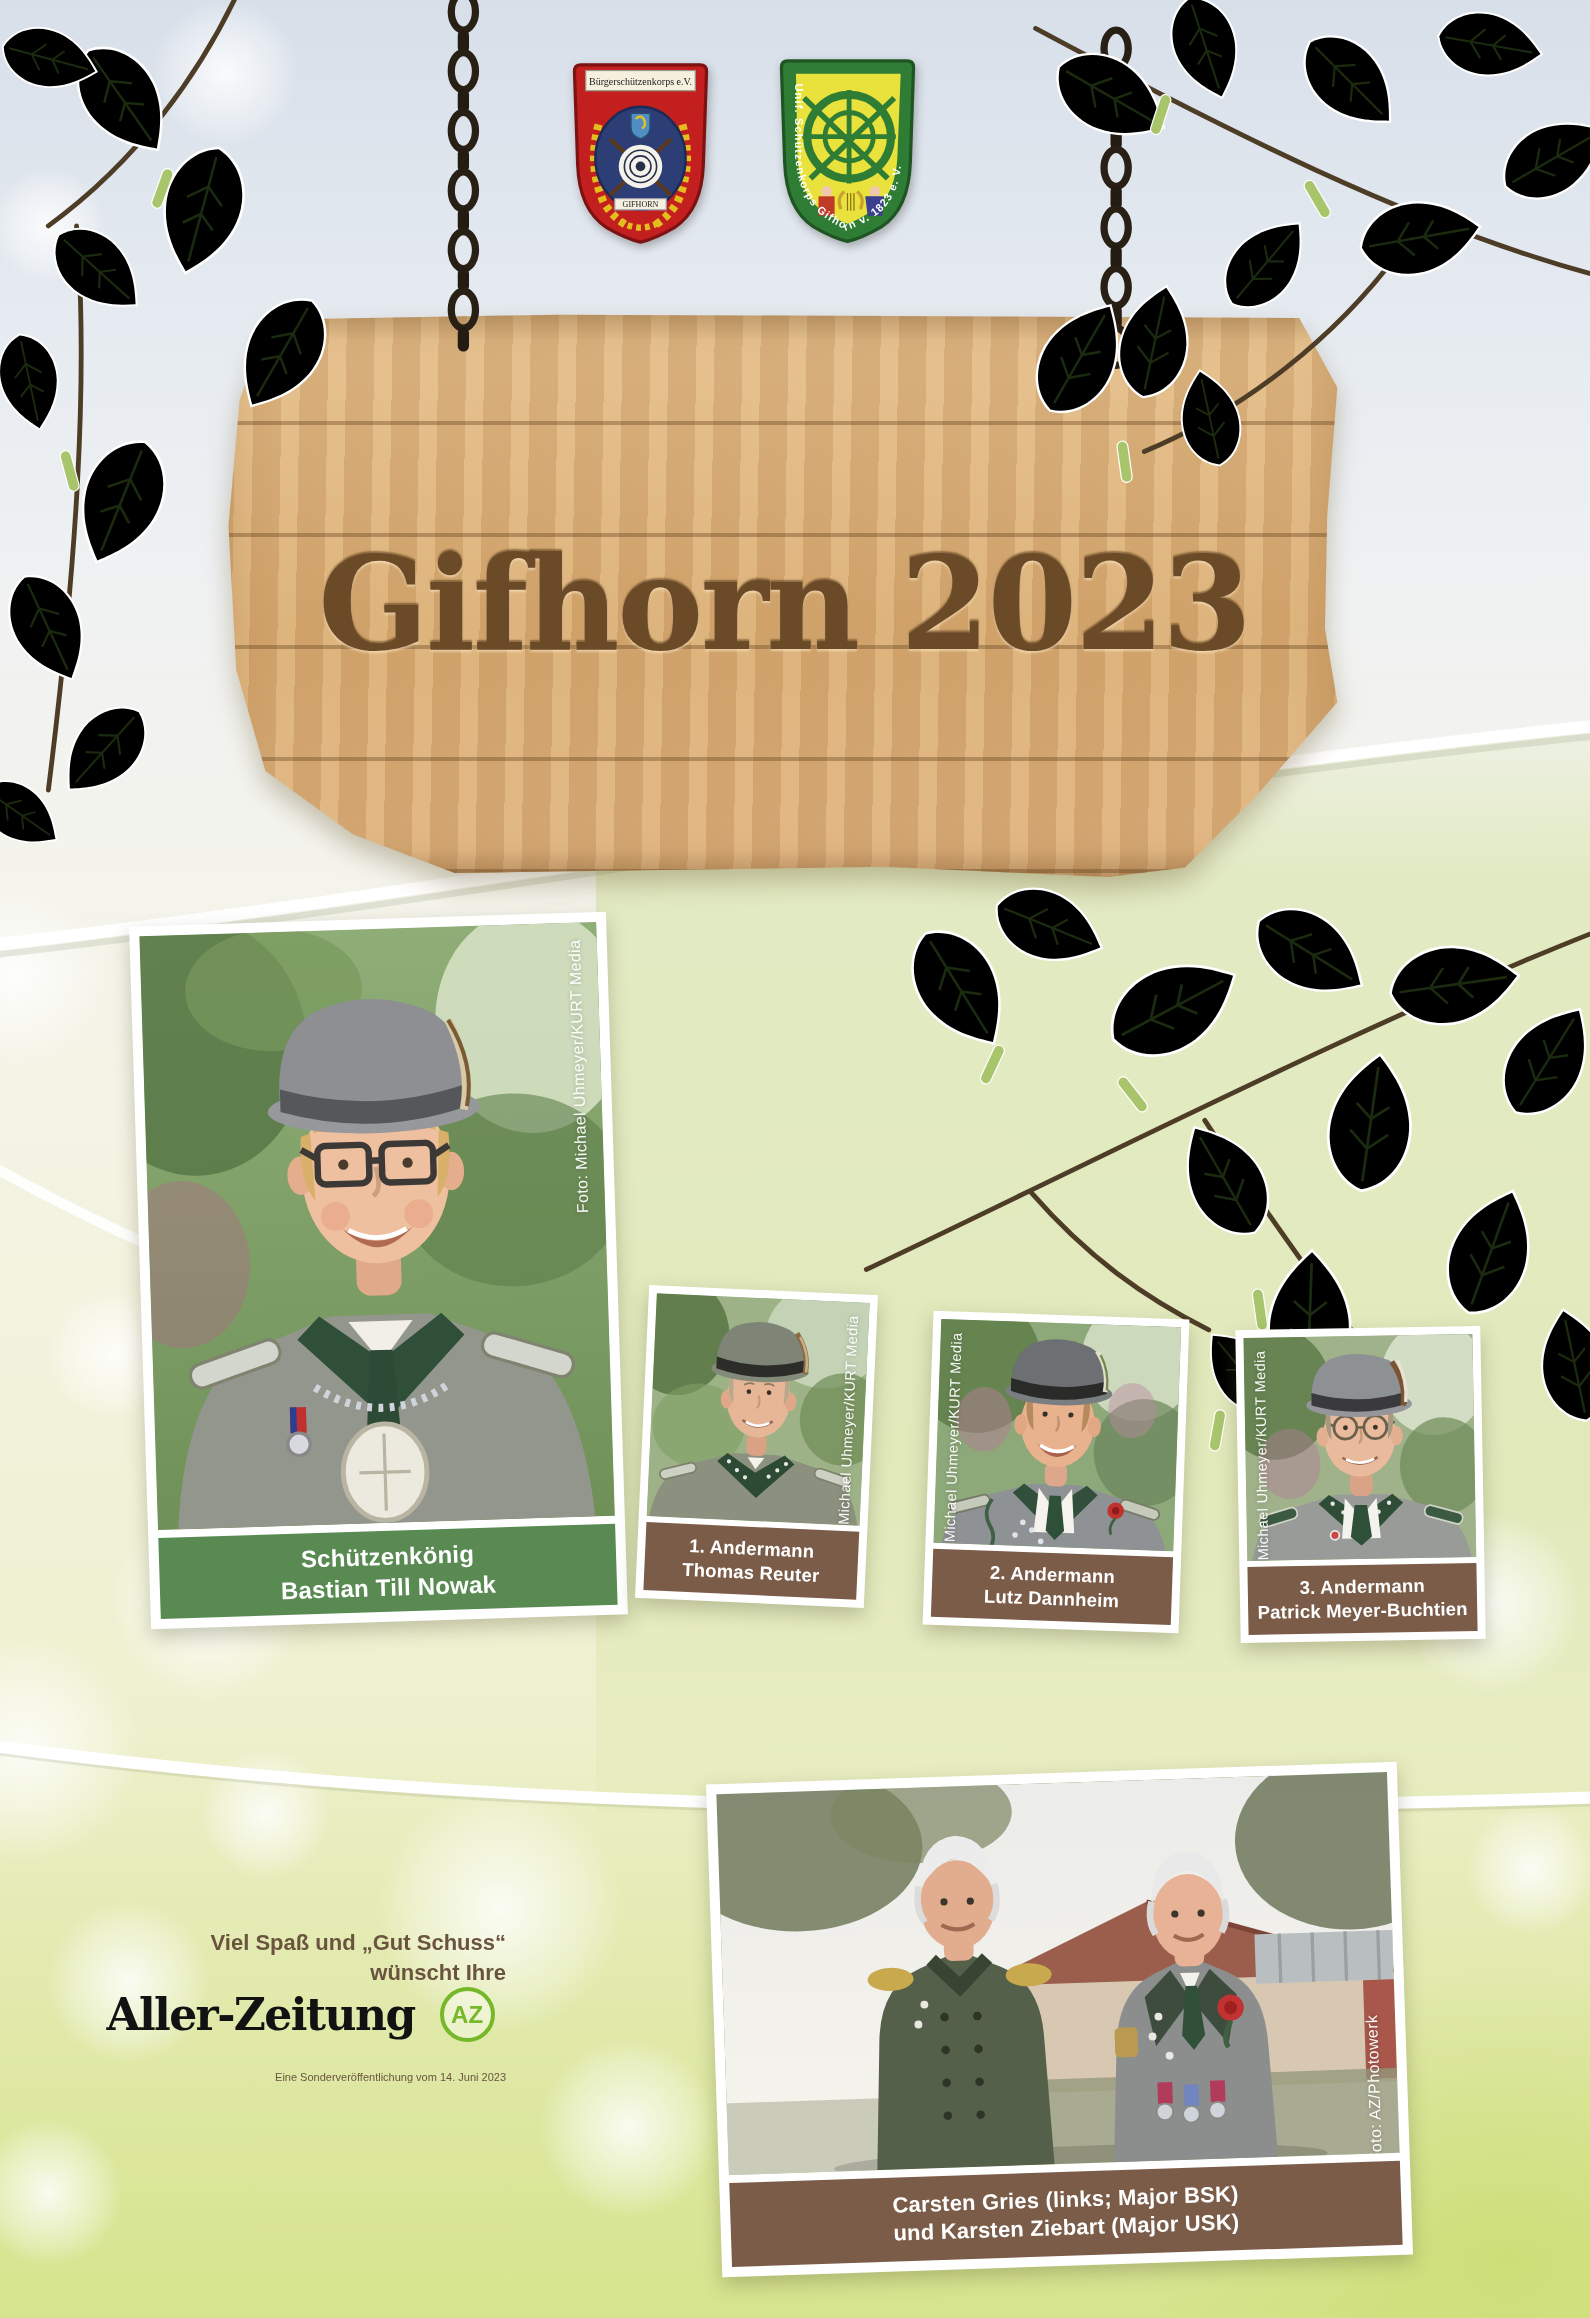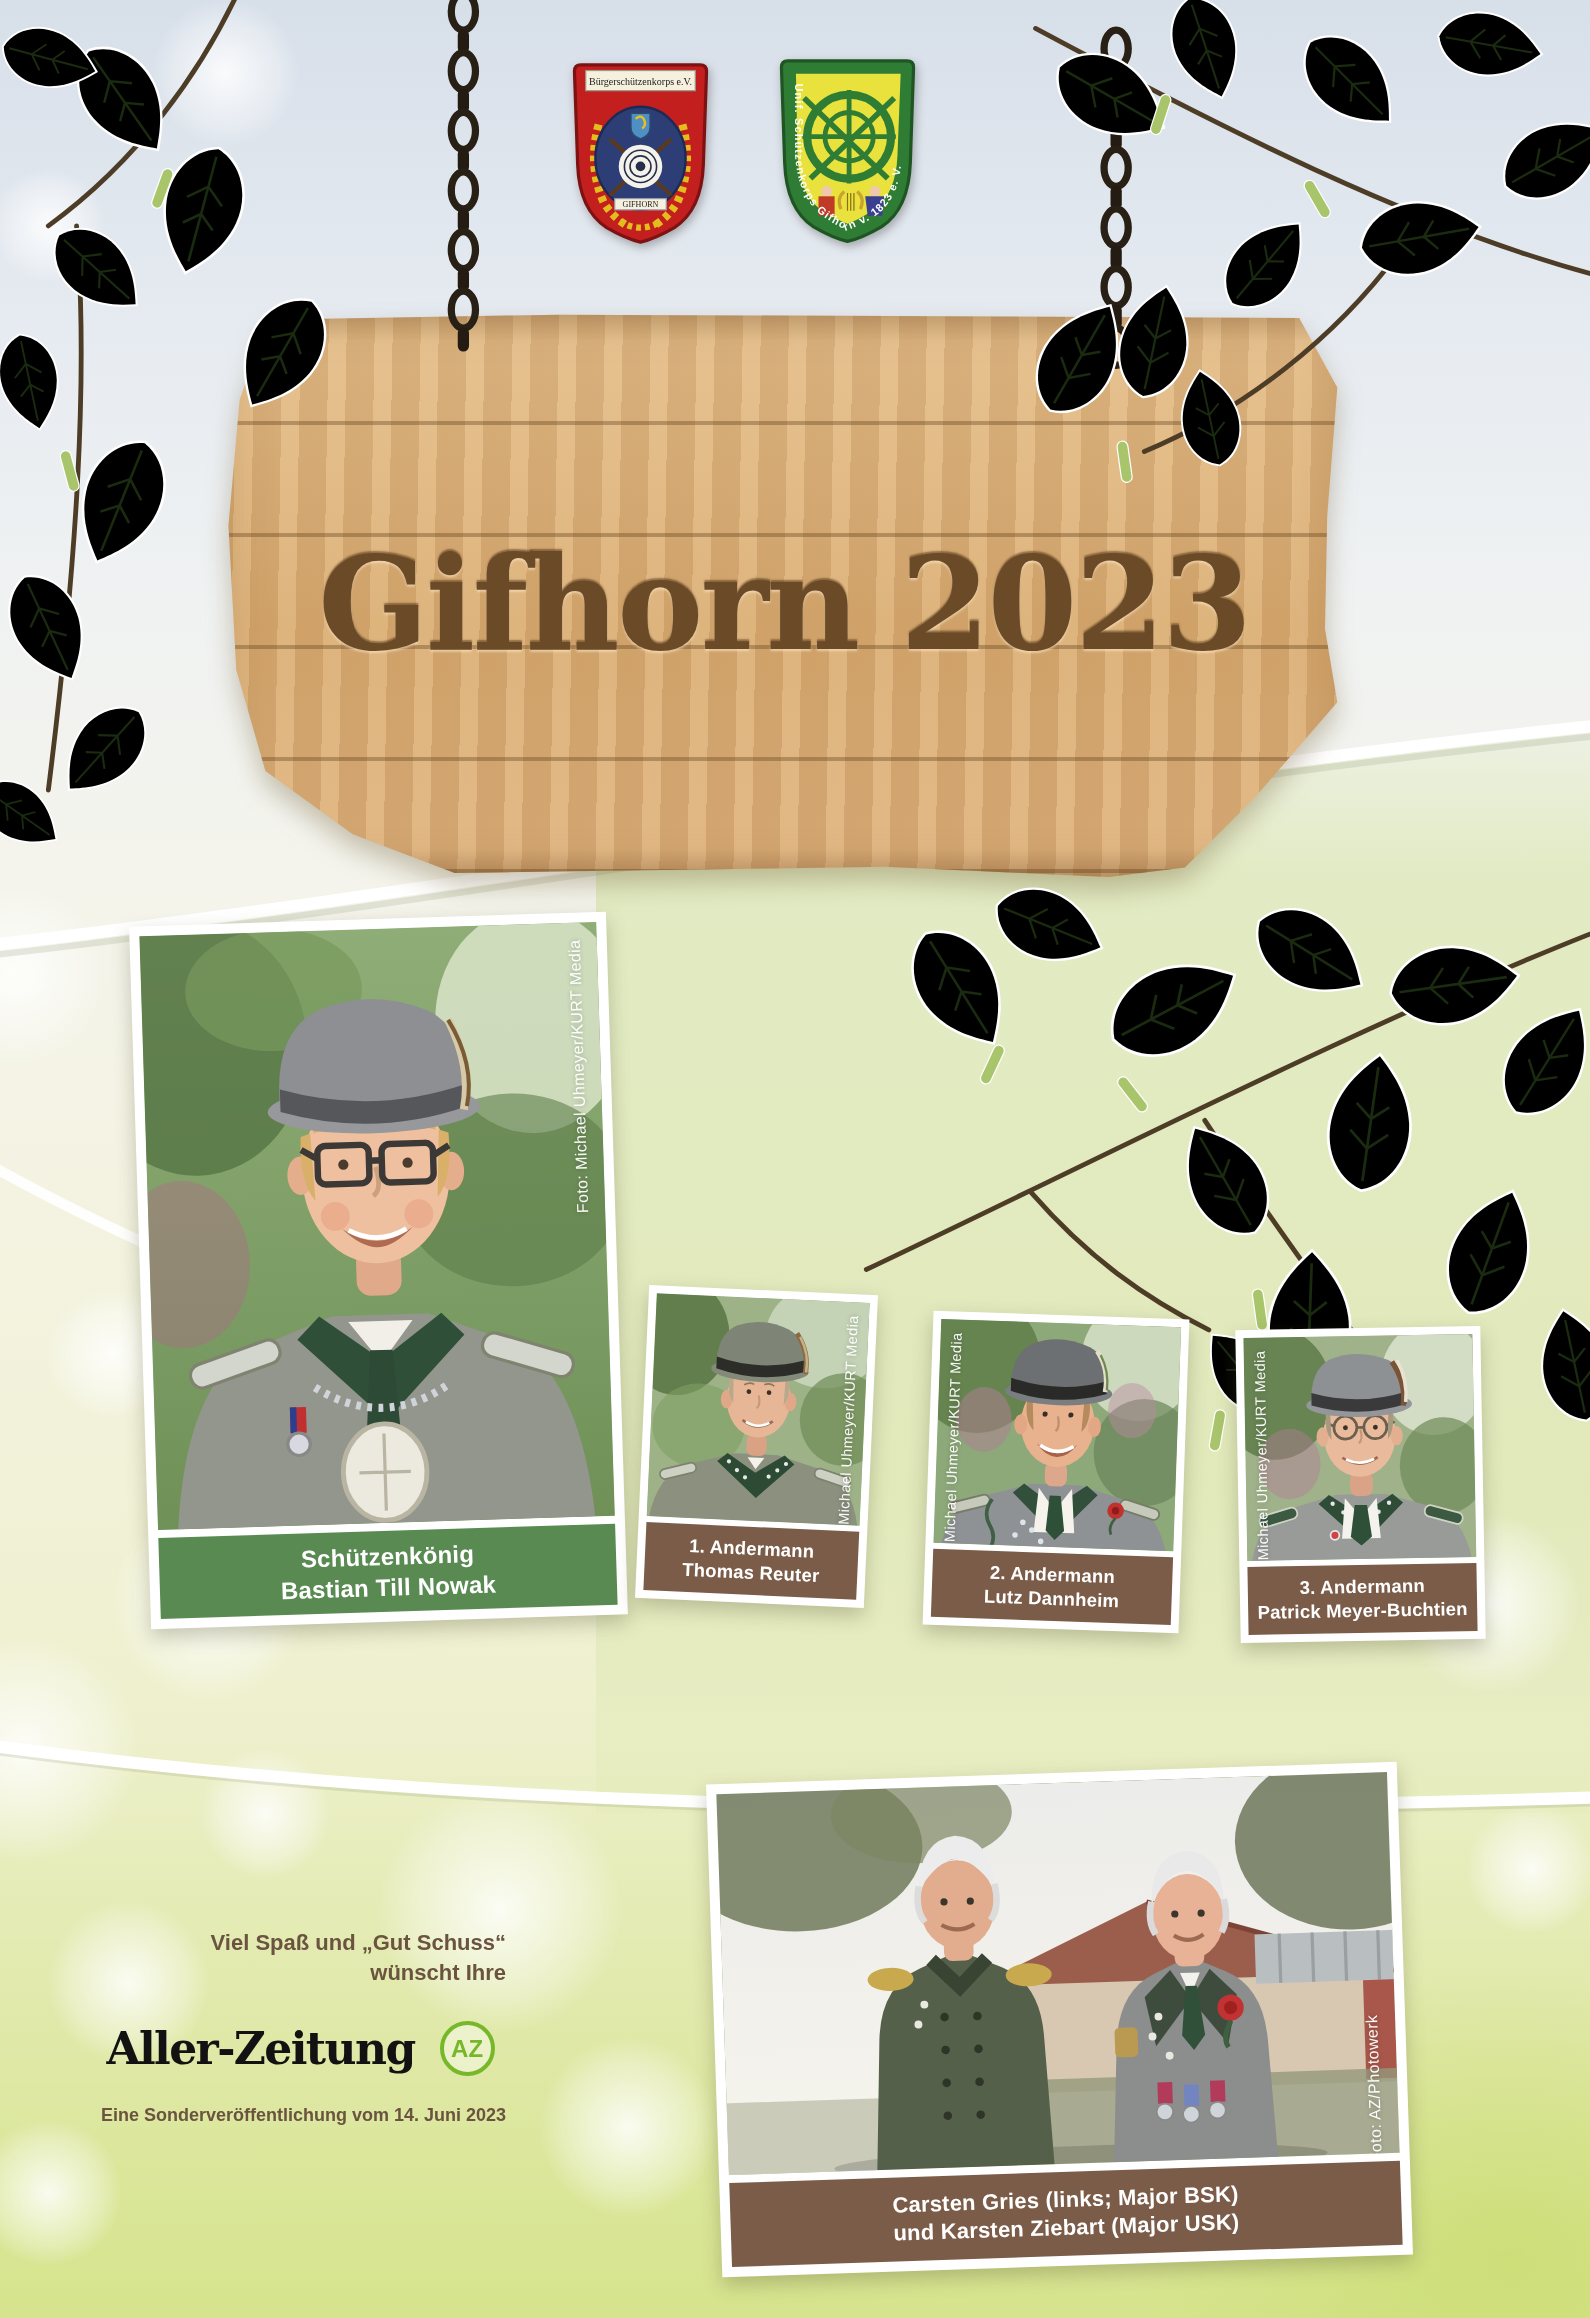--- a/index.html
+++ b/index.html
@@ -71,25 +71,25 @@
   #photo-first figcaption,#photo-second figcaption,#photo-third figcaption{height:68px;font-size:18.5px}
   #photo-first .credit{right:8px;top:13px;font-size:14.5px}
   #photo-second .credit{left:8px;top:13px;font-size:14.5px}
   #photo-third .credit{left:8px;top:13px;font-size:14.5px}
   #photo-majors{left:714px;top:1773px;width:691px;height:493px;padding:9.7px;gap:8px;transform:rotate(-1.9deg)}
   #photo-majors figcaption{height:84px;font-size:22px}
   #photo-majors .credit{right:14.5px;top:242px}
   
   .footer{position:absolute;left:95px;top:1928px;width:411px;text-align:right;z-index:6}
   .wish{font-size:22px;font-weight:bold;color:#6a5440;line-height:1.35}
-  .brand-row{margin-top:34px;display:flex;align-items:center;justify-content:center;gap:25px}
+  .brand-row{display:flex;align-items:center;justify-content:center;gap:25px}
   .brand{font-family:"DejaVu Serif",serif;font-weight:bold;font-size:44px;color:#121212;letter-spacing:-1.6px;white-space:nowrap}
   .az-logo{width:47px;height:47px;border:4px solid #76b82a;border-radius:50%;color:#76b82a;
     font-weight:bold;font-size:24px;display:flex;align-items:center;justify-content:center;background:rgba(255,255,255,.4)}
-  .note{margin-top:29px;font-size:18px;font-weight:bold;color:#6a5440}
+  .note{margin-top:29px;font-size:11px;font-weight:normal;color:#6a5440}
 </style>
 </head>
 <body>
 
 <div class="poster">
 
   <div class="tint tint-right-mid"></div>
   <div class="tint tint-bottom"></div>
   <div class="tint tint-corner"></div>
 

